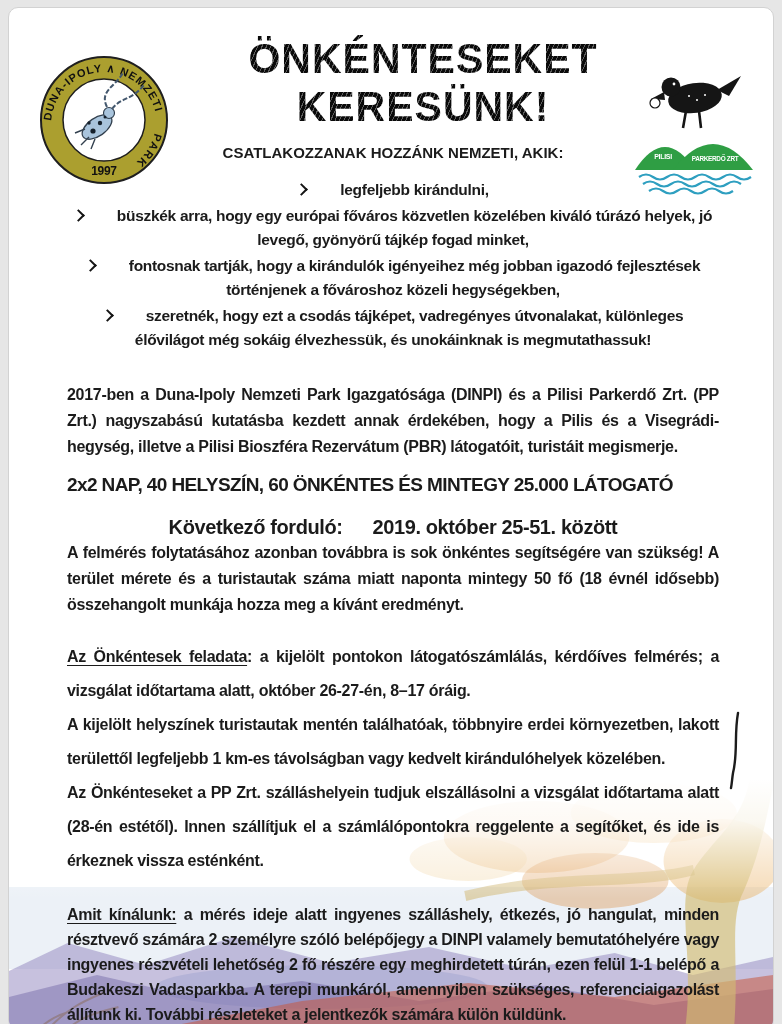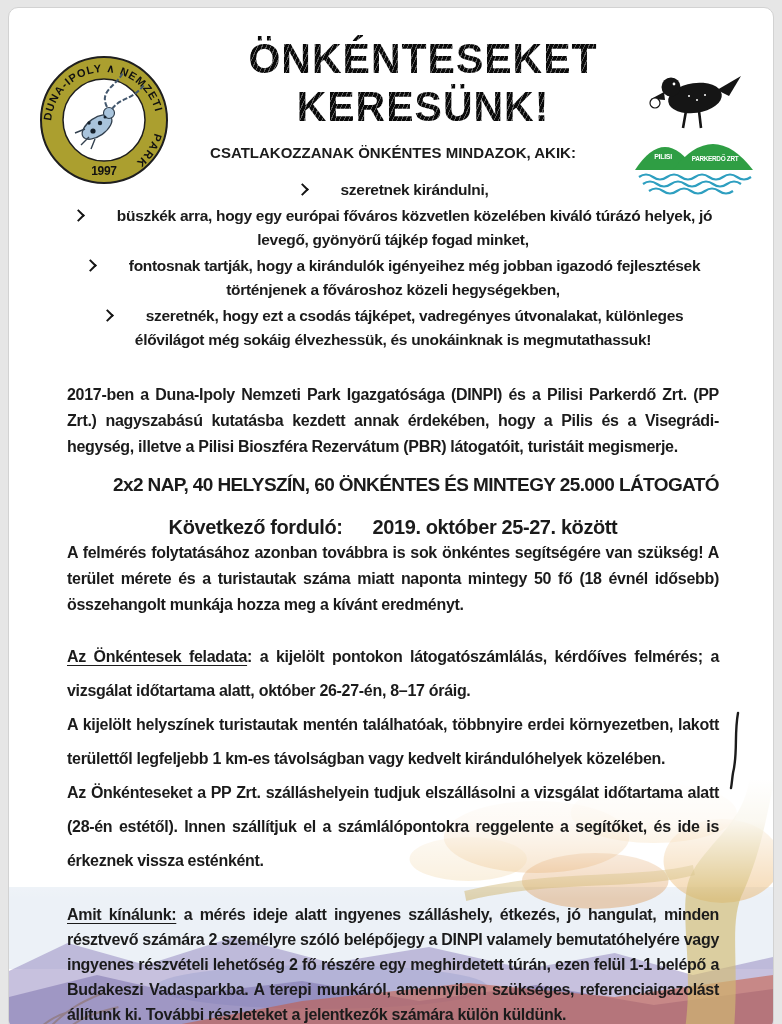--- a/index.html
+++ b/index.html
@@ -50,21 +50,21 @@
   ul.bullets li{margin:0 0 2px 0;line-height:24px;font-size:15.5px;}
   .chev{
     display:inline-block;width:7px;height:7px;margin:0 34px 1px 0;
     border-top:2.4px solid #141414;border-right:2.4px solid #141414;
     transform:rotate(45deg);
   }
   
   p{margin:0;}
   .just{text-align:justify;}
   .p-intro{margin-top:30px;}
-  .stats{margin:13px 0 0 0;text-align:right;font-size:19px;line-height:24px;letter-spacing:-.6px;white-space:nowrap;font-weight:700;}
+  .stats{margin:13px 0 0 0;text-align:left;font-size:19px;line-height:24px;letter-spacing:-.6px;white-space:nowrap;font-weight:700;}
   .eddig{margin-top:3px;text-align:center;font-size:15.5px;}
   .nextround{margin-top:17px;text-align:center;font-size:20px;letter-spacing:-.4px;}
   .nextround .gap{display:inline-block;width:30px;}
   .p-survey{}
   .tasks{margin-top:22px;}
   .tasks p{line-height:34px;}
   .p-offer{margin-top:24px;line-height:25px;}
   .ulead{text-decoration:underline;text-underline-offset:3px;}
   .closing{text-align:center;line-height:25px;}
   .closing.first{text-align:right;padding-left:12px;}
@@ -150,35 +150,35 @@
           <text x="84" y="95" font-size="6.4" font-weight="bold" fill="#ffffff" text-anchor="middle">PARKERDŐ ZRT</text>
         </g>
         <g stroke="#2e9fc0" stroke-width="2.2" fill="none">
           <path d="M8,111 q7,-5 14,0 t14,0 t14,0 t14,0 t14,0 t14,0 t14,0 t14,0"></path>
           <path d="M12,118 q7,-5 14,0 t14,0 t14,0 t14,0 t14,0 t14,0 t14,0"></path>
           <path d="M18,125 q7,-5 14,0 t14,0 t14,0 t14,0 t14,0 t14,0"></path>
         </g>
       </svg>
 
       <h1 class="title">ÖNKÉNTESEKET KERESÜNK!</h1>
-      <p class="subtitle">CSATLAKOZZANAK ÖNKÉNTES MINDAZOK, AKIK:</p>
+      <p class="subtitle">CSATLAKOZZANAK HOZZÁNK NEMZETI, AKIK:</p>
     </div>
 
     <ul class="bullets">
-      <li><span class="chev"></span><span>szeretnek kirándulni,</span></li>
+      <li><span class="chev"></span><span>legfeljebb kirándulni,</span></li>
       <li><span class="chev"></span><span>büszkék arra, hogy egy európai főváros közvetlen közelében kiváló túrázó helyek, jó levegő, gyönyörű tájkép fogad minket,</span></li>
       <li><span class="chev"></span><span>fontosnak tartják, hogy a kirándulók igényeihez még jobban igazodó fejlesztések történjenek a fővároshoz közeli hegységekben,</span></li>
       <li><span class="chev"></span><span>szeretnék, hogy ezt a csodás tájképet, vadregényes útvonalakat, különleges élővilágot még sokáig élvezhessük, és unokáinknak is megmutathassuk!</span></li>
     </ul>
 
     <p class="just p-intro">2017-ben a Duna-Ipoly Nemzeti Park Igazgatósága (DINPI) és a Pilisi Parkerdő Zrt. (PP Zrt.) nagyszabású kutatásba kezdett annak érdekében, hogy a Pilis és a Visegrádi-hegység, illetve a Pilisi Bioszféra Rezervátum (PBR) látogatóit, turistáit megismerje.</p>
 
     <p class="stats">2x2 NAP, 40 HELYSZÍN, 60 ÖNKÉNTES ÉS MINTEGY 25.000 LÁTOGATÓ</p>
 
-    <p class="nextround"><span>Következő forduló:</span><span class="gap"></span><span>2019. október 25-27. között</span></p>
+    <p class="nextround"><span>Következő forduló:</span><span class="gap"></span><span>2019. október 25-51. között</span></p>
 
     <p class="just p-survey">A felmérés folytatásához azonban továbbra is sok önkéntes segítségére van szükség! A terület mérete és a turistautak száma miatt naponta mintegy 50 fő (18 évnél idősebb) összehangolt munkája hozza meg a kívánt eredményt.</p>
 
     <div class="tasks">
       <p class="just"><span class="ulead">Az Önkéntesek feladata</span><span>: a kijelölt pontokon látogatószámlálás, kérdőíves felmérés; a vizsgálat időtartama alatt, október 26-27-én, 8–17 óráig.</span></p>
       <p class="just">A kijelölt helyszínek turistautak mentén találhatóak, többnyire erdei környezetben, lakott területtől legfeljebb 1 km-es távolságban vagy kedvelt kirándulóhelyek közelében.</p>
       <p class="just">Az Önkénteseket a PP Zrt. szálláshelyein tudjuk elszállásolni a vizsgálat időtartama alatt (28-én estétől). Innen szállítjuk el a számlálópontokra reggelente a segítőket, és ide is érkeznek vissza esténként.</p>
     </div>
 
     <p class="just p-offer"><span class="ulead">Amit kínálunk:</span><span> a mérés ideje alatt ingyenes szálláshely, étkezés, jó hangulat, minden résztvevő számára 2 személyre szóló belépőjegy a DINPI valamely bemutatóhelyére vagy ingyenes részvételi lehetőség 2 fő részére egy meghirdetett túrán, ezen felül 1-1 belépő a Budakeszi Vadasparkba. A terepi munkáról, amennyiben szükséges, referenciaigazolást állítunk ki. További részleteket a jelentkezők számára külön küldünk.</span></p>

